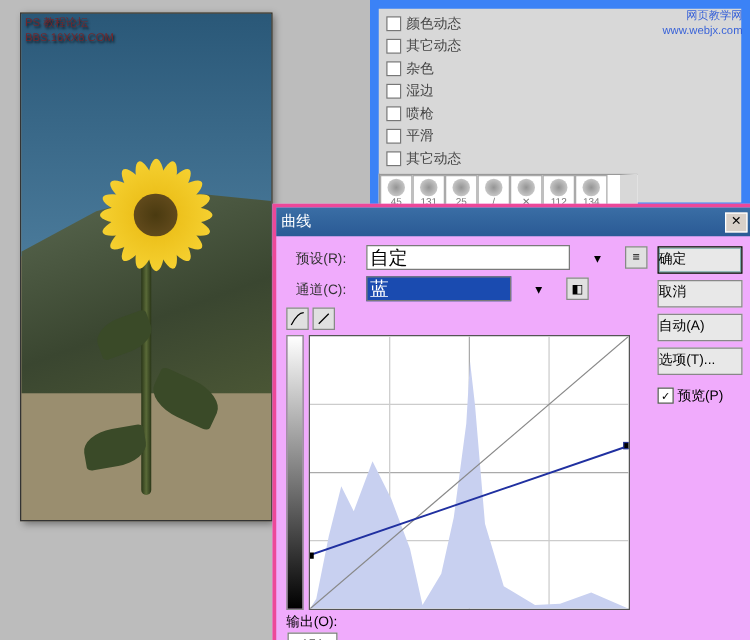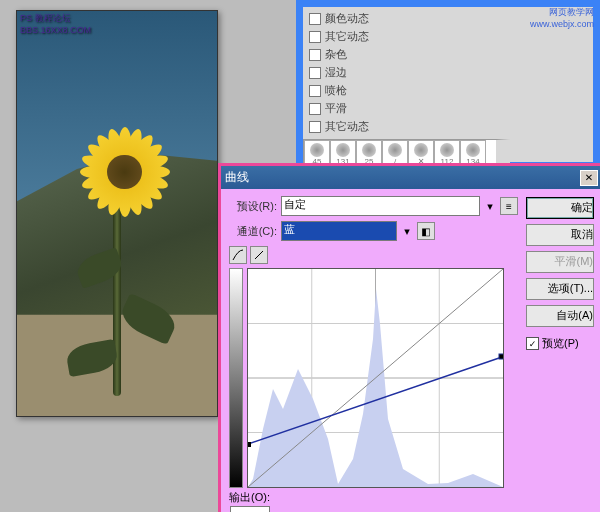--- a/index.html
+++ b/index.html
@@ -7,21 +7,21 @@
 .sky{position:absolute;left:0;top:0;right:0;height:48%;background:linear-gradient(#2a5878,#4a7a9a)}
 .hill{position:absolute;left:0;top:35%;right:0;height:40%;background:linear-gradient(160deg,#5a6850 0%,#3a4630 60%,#4a5635 100%);clip-path:polygon(0 30%,30% 10%,60% 0,100% 5%,100% 100%,0 100%)}
 .stem{position:absolute;left:48%;top:45%;width:8px;height:50%;background:linear-gradient(90deg,#2a3618,#5a6a38,#2a3618);border-radius:4px}
 .leaf{position:absolute;background:#3a4a28;border-radius:50% 10% 50% 10%}
 .leaf.l1{left:30%;top:60%;width:45px;height:28px;transform:rotate(-20deg)}
 .leaf.l2{left:52%;top:72%;width:55px;height:32px;transform:rotate(25deg) scaleX(-1)}
 .leaf.l3{left:25%;top:82%;width:50px;height:30px;transform:rotate(-10deg)}
 .flower{position:absolute;left:30%;top:28%;width:95px;height:95px}
 .petal{position:absolute;left:50%;top:50%;width:14px;height:45px;background:linear-gradient(#f5d030,#e8b810);border-radius:50% 50% 40% 40%;transform-origin:50% 100%}
 .center{position:absolute;left:32%;top:32%;width:36%;height:36%;background:radial-gradient(#4a3a10,#6a5020);border-radius:50%}
-.wm1{position:absolute;left:20px;top:12px;color:#4c1d95;font-size:14px;font-weight:bold;text-shadow:1px 1px 2px #000;z-index:2}
+.wm1{position:absolute;left:20px;top:12px;color:#7f1d1d;font-size:14px;font-weight:bold;text-shadow:1px 1px 2px #000;z-index:2}
 .wm1 span{display:block;font-size:9px;font-weight:normal;opacity:.85}
 .wm2{position:absolute;right:6px;top:6px;color:#1d4ed8;font-size:12px;text-align:right;z-index:2}
 .wm2 span{display:block;font-size:9px;opacity:.85}
 
 
 .panel-b{position:absolute;right:0;top:0;width:290px;height:155px;background:#d8d8d8;border:7px solid #3b82f6}
 .panel-b .opts{float:left;width:78px;padding:4px 2px 2px 6px}
 .opt{display:flex;align-items:center;margin-bottom:3px;color:#444}
 .opt .cb{width:10px;height:10px;border:1px solid #777;margin-right:4px;background:#fff}
 .brush-grid{float:left;width:192px;background:#fff;border:1px solid #999;display:flex;flex-wrap:wrap;max-height:110px;overflow:hidden;border-right:14px solid #d8d8d8;position:relative}
@@ -32,43 +32,43 @@
 .diam{padding:5px 6px;clear:both;color:#555;display:flex;align-items:center;gap:6px}
 .diam .bar{flex:1;height:12px;background:#e8e8e8;border:1px solid #999}
 .triangle{width:9px;height:0;border-left:5px solid transparent;border-right:5px solid transparent;border-top:6px solid #555;display:inline-block}
 
 
 .dlg{position:absolute;left:218px;top:163px;width:381px;height:348px;background:#f0abfc;border:3px solid #ec4899;box-shadow:1px 1px 0 #888}
 .titlebar{background:linear-gradient(#3a6ea5,#2a5a95);color:#fff;padding:3px 4px;display:flex;justify-content:space-between;align-items:center;font-size:12px}
 .titlebar .x{width:16px;height:14px;background:#d8d0c8;color:#000;text-align:center;line-height:13px;border:1px solid #fff;font-size:10px}
 .dlg-body{padding:7px 8px;display:flex;gap:8px}
 .dlg-left{flex:1}
-.row{display:flex;align-items:center;margin-bottom:5px;gap:4px}
+.row{display:flex;align-items:center;margin-bottom:5px;gap:16px}
 .lbl{color:#333;min-width:48px;text-align:right}
-select,.sel{flex:1;height:18px;border:1px solid #7a7a7a;background:#fff;font-size:11px;padding:0 2px}
+select,.sel{flex:1;height:18px;border:1px solid #7a7a7a;background:#fff;font-size:15px;padding:0 2px}
 .sel.hl{background:#1a4bb0;color:#fff}
 .tiny-btn{width:16px;height:16px;border:1px solid #888;background:#e0e0e0;display:inline-flex;align-items:center;justify-content:center;font-size:10px}
 .crv-tools{display:flex;gap:3px;margin-bottom:4px}
 .crv-tools .tiny-btn svg{width:12px;height:12px}
 .graph-wrap{display:flex;gap:4px}
 .vgrad{width:12px;height:218px;background:linear-gradient(#fff,#000);border:1px solid #888}
 .graph{width:255px;height:218px;border:1px solid #555;background:#fff;position:relative;overflow:hidden}
 .grid line{stroke:#ccc;stroke-width:1}
 .grid line.mid{stroke:#aaa}
 .hist{fill:#c8d0f0}
 .curve{stroke:#2030a0;stroke-width:1.5;fill:none}
 .diag{stroke:#888;stroke-width:1}
 .pt{fill:#000}
 .out-row{display:flex;align-items:flex-end;gap:4px;margin-top:2px}
 .inp-num{width:34px;height:16px;border:1px solid #7a7a7a;background:#fff;text-align:center;font-size:11px}
 .chk{width:11px;height:11px;border:1px solid #555;background:#fff;display:inline-flex;align-items:center;justify-content:center;font-size:9px}
 .chk.on:before{content:"✓";color:#000}
 
 .dlg-right{width:68px;display:flex;flex-direction:column;gap:5px;padding-top:1px}
-.btn{height:20px;border:1px solid #888;background:#e8e8e8;text-align:right;line-height:19px;font-size:11px}
+.btn{height:20px;border:1px solid #888;background:#e8e8e8;text-align:left;line-height:19px;font-size:11px}
 .btn.disabled{color:#999}
 .btn.default{border:1px solid #000;box-shadow:0 0 0 1px #7aa inset}
 .prev-check{display:flex;align-items:center;gap:3px;margin-top:4px}
 </style>
 </head>
 <body>
 
 <div class="bg-img-area">
   <div class="sky"></div>
     <div class="hill"></div>
@@ -233,22 +233,21 @@
         <div style="display:flex;flex-direction:column;align-items:flex-end;gap:1px">
           <span>输出(O):</span>
           <input class="inp-num" value="151" style="">
         </div>
       </div>
 
     </div>
     <div class="dlg-right">
       <div class="btn default">确定</div>
       <div class="btn">取消</div>
-      <div class="btn disabled">平滑(M)</div>
+      <div class="btn">自动(A)</div>
       <div class="btn">选项(T)...</div>
-      <div class="btn">自动(A)</div>
       <div class="prev-check">
         <span class="chk on"></span>
         <span>预览(P)</span>
       </div>
     </div>
   </div>
 </div>
 
 </body></html>

